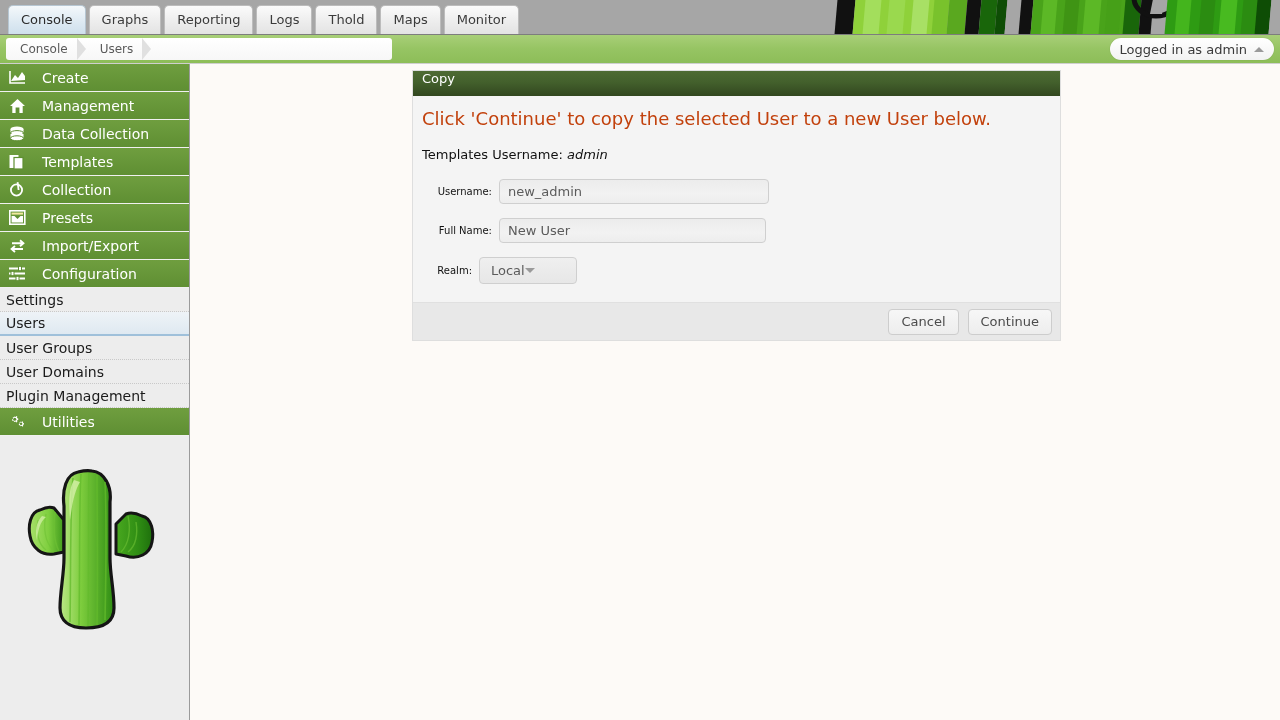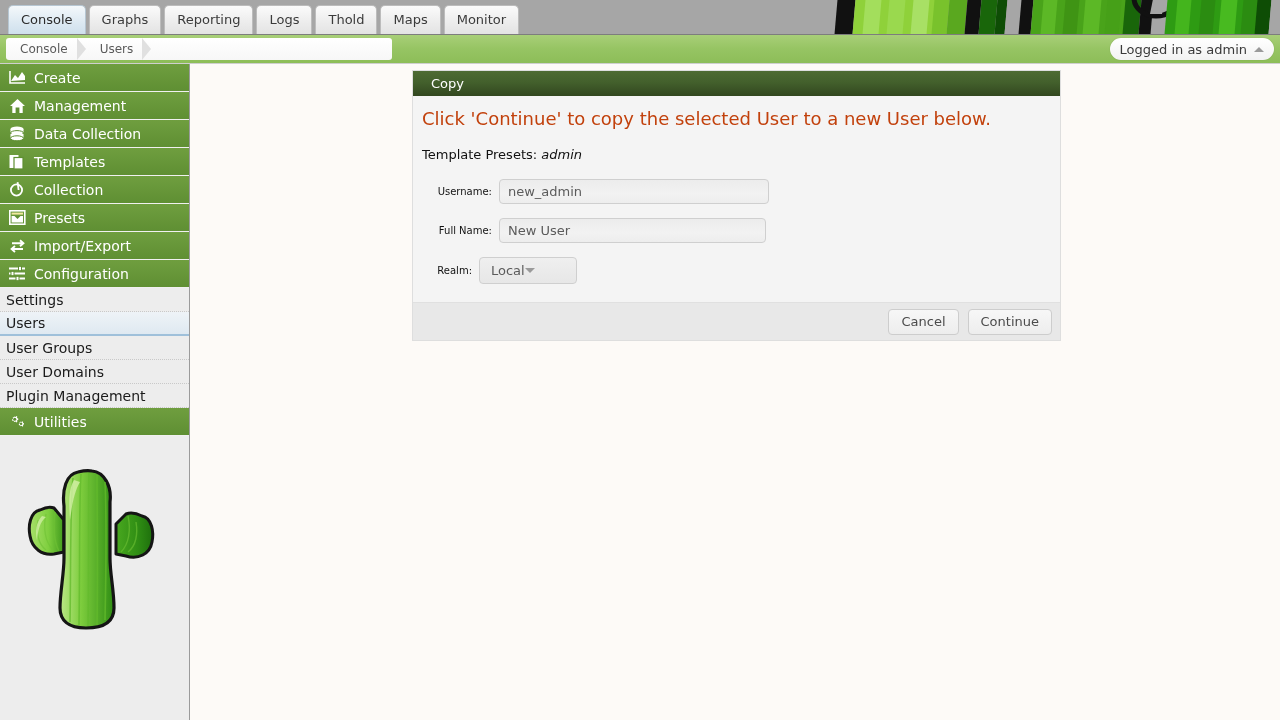--- a/index.html
+++ b/index.html
@@ -134,21 +134,21 @@
   .sidebar {
     width: 189px;
     background: #EDEDED;
     border-right: 1px solid #9b9b9b;
     flex: 0 0 189px;
     overflow: hidden;
   }
   .navitem {
     display: flex;
     align-items: center;
-    gap: 8px;
+    gap: 16px;
     height: 28px;
     padding: 0 0 0 8px;
     color: #ffffff;
     font-size: 14px;
     background: linear-gradient(to bottom, #6f9e3f 0%, #5f8f33 100%);
     border-bottom: 1px solid #f0f0f0;
     cursor: pointer;
     box-sizing: border-box;
   }
   .navitem .ico {
@@ -190,22 +190,22 @@
     border: 1px solid #dedede;
     background: #F4F4F4;
     box-sizing: content-box;
   }
   .panel-head {
     height: 25px;
     background: linear-gradient(to bottom, #4e6b33 0%, #43602c 45%, #32471f 100%);
     color: #ffffff;
     font-size: 13px;
     display: flex;
-    align-items: center;
-    padding-left: 18px;
+    align-items: flex-start;
+    padding-left: 9px;
     box-sizing: border-box;
   }
   .panel-body {
     background: #F4F4F4;
     padding: 12px 0 10px 8px;
   }
   .intro {
     font-size: 18px;
     color: #c2410c;
     margin: 0 0 18px 0;
@@ -532,21 +532,21 @@
 
       <div class="panel-head">
         <span>Copy</span>
       </div>
 
       <div class="panel-body">
 
         <div class="intro">Click 'Continue' to copy the selected User to a new User below.</div>
 
         <div class="tmpl">
-          <span>Template Presets:</span>
+          <span>Templates Username:</span>
           <i>admin</i>
         </div>
 
         <div class="frow">
           <span class="flabel" style="width:78px;">Username:</span>
           <input class="finput" style="width: 270px;" value="new_admin">
         </div>
 
         <div class="frow">
           <span class="flabel" style="width:78px;">Full Name:</span>

